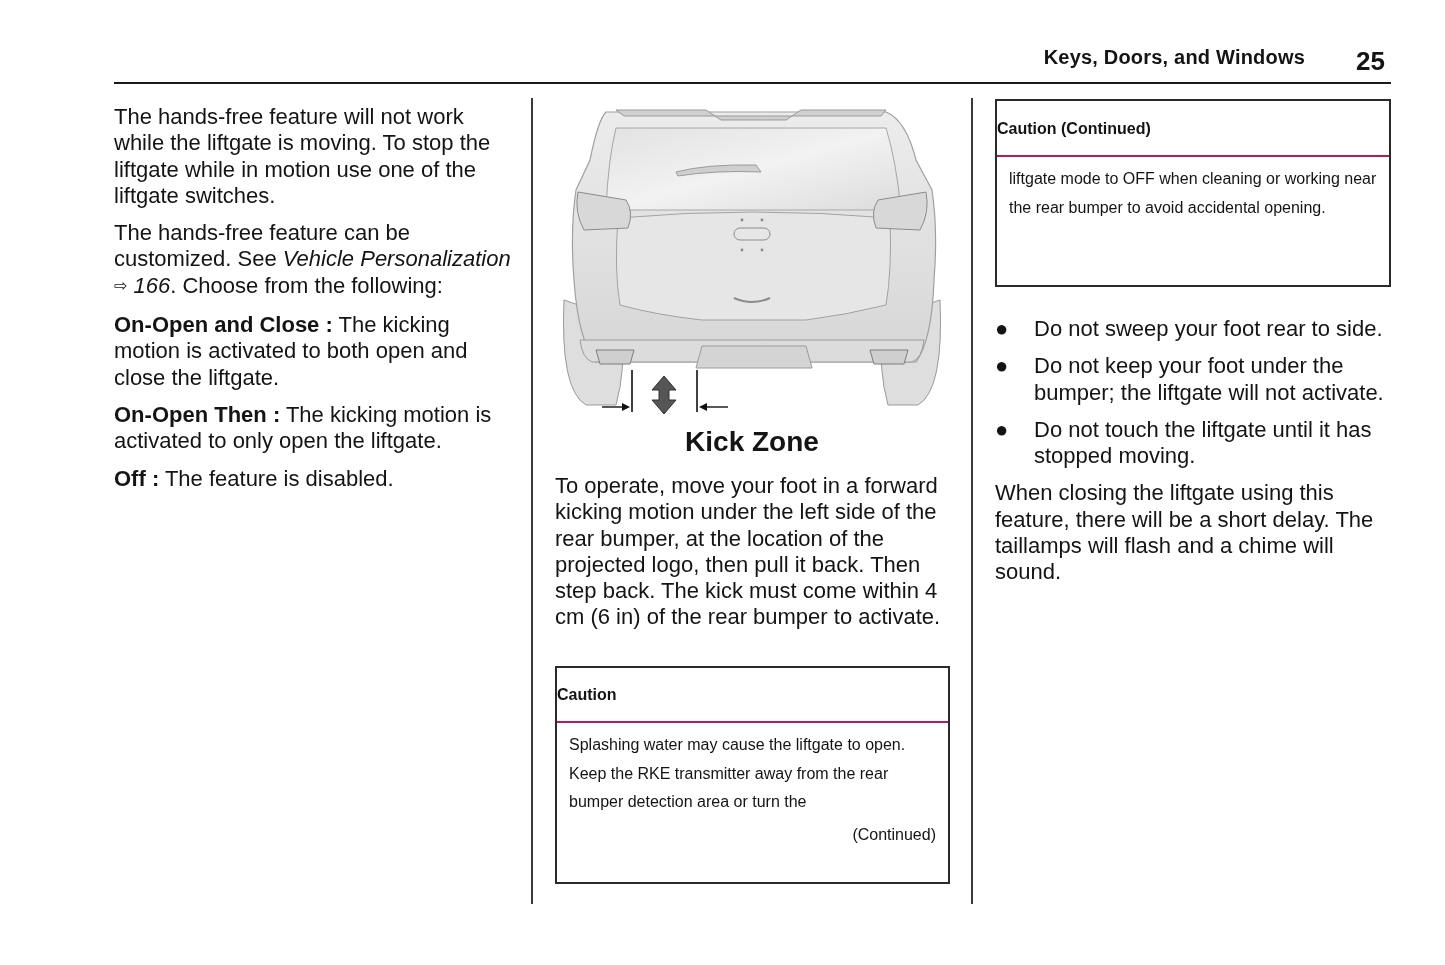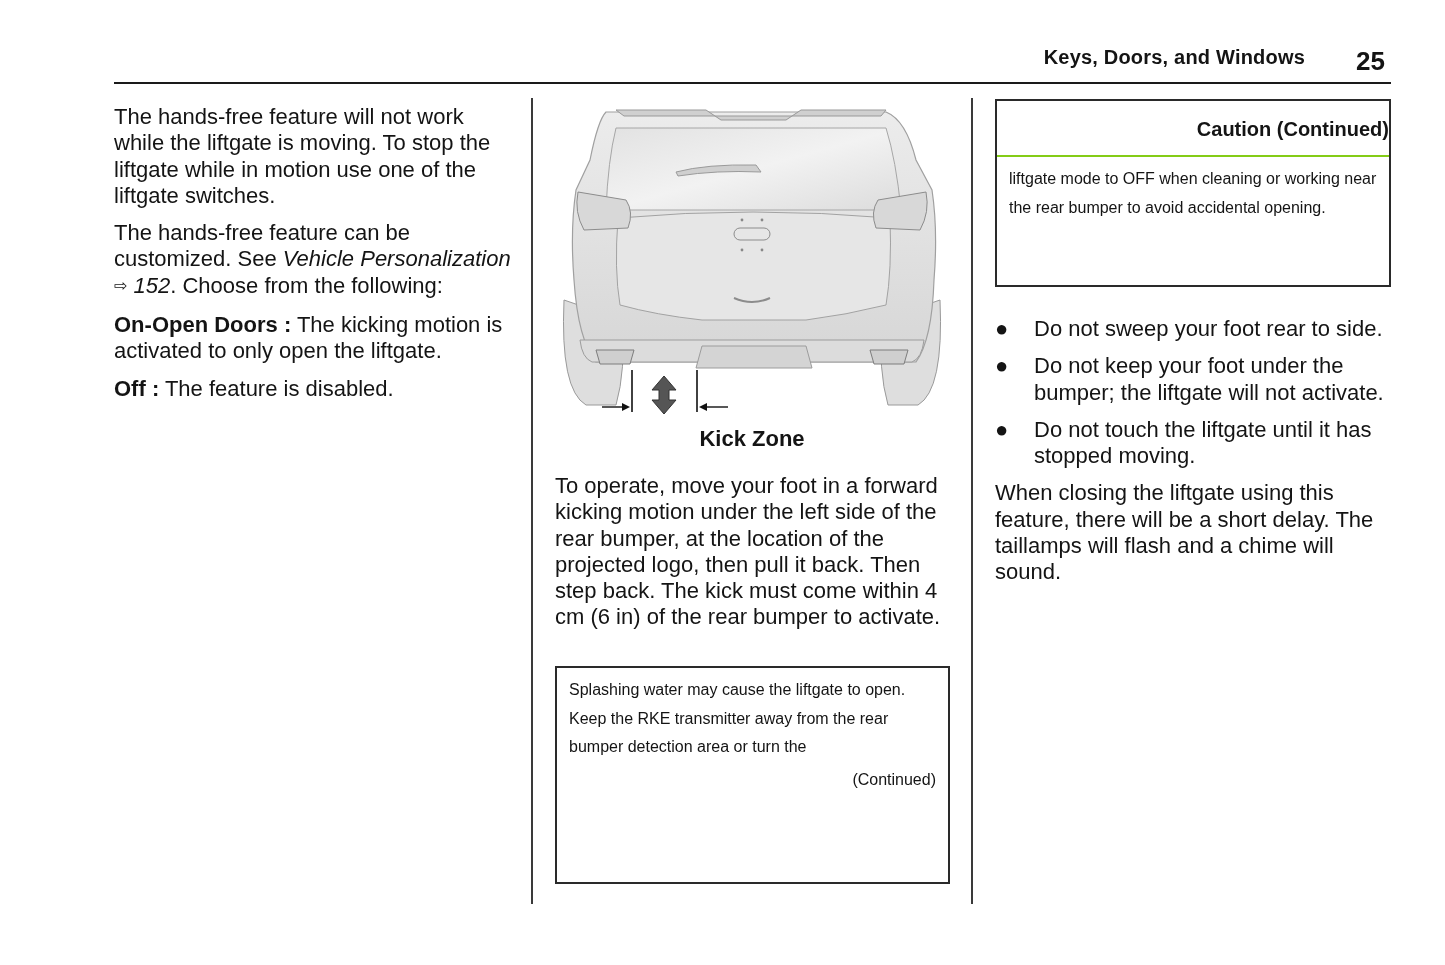--- a/index.html
+++ b/index.html
@@ -8,23 +8,23 @@
   .header-title { position: absolute; right: 140px; top: 46px; font-size: 20px; font-weight: bold; letter-spacing: 0.2px; }
   .header-page { position: absolute; left: 1356px; top: 46px; font-size: 26px; font-weight: bold; }
   .header-rule { position: absolute; left: 114px; top: 82px; width: 1277px; height: 2px; background: #1a1a1a; }
   .col-divider { position: absolute; width: 2px; background: #3a3a3a; }
   .col { position: absolute; font-size: 22px; line-height: 26.3px; }
   .col p { margin: 8px 0 11px 0; }
   .b { font-weight: bold; }
   .i { font-style: italic; }
   .xref { font-size: 16px; font-style: normal; position: relative; top: -2px; }
   .figure { position: absolute; left: 556px; top: 100px; width: 392px; height: 320px; }
-  .caption { position: absolute; left: 556px; top: 426px; width: 392px; text-align: center; font-size: 22px; font-weight: bold; }
+  .caption { position: absolute; left: 556px; top: 426px; width: 392px; text-align: center; font-size: 28px; font-weight: bold; }
   .caution { position: absolute; border: 2px solid #2a2a2a; box-sizing: border-box; }
-  .caution-head { border-bottom: 2px solid #84cc16; text-align: right; font-weight: bold; font-size: 20px; }
+  .caution-head { border-bottom: 2px solid #be185d; text-align: left; font-weight: bold; font-size: 16px; }
   .caution-body { font-size: 16px; line-height: 28.5px; padding: 8px 12px 6px 12px; }
   .cont { text-align: right; padding-top: 4px; }
   ul.bullets { list-style: none; margin: 0; padding: 0; }
   ul.bullets li { position: relative; padding-left: 39px; margin-bottom: 11px; }
   ul.bullets li .dot { position: absolute; left: 0; top: 0; font-size: 22px; }
 </style>
 </head>
 <body>
 
 <div class="header-title">Keys, Doors, and Windows</div>
@@ -32,23 +32,24 @@
 <div class="header-rule"></div>
 
 <div class="col-divider" style="left:531px; top:98px; height:806px;"></div>
 <div class="col-divider" style="left:971px; top:98px; height:806px;"></div>
 
 <div class="col" style="left:114px; top:96px; width:405px;">
   <p>The hands-free feature will not work while the liftgate is moving. To stop the liftgate while in motion use one of the liftgate switches.</p>
   <p>
     <span>The hands-free feature can be customized. See </span><span class="i">Vehicle Personalization</span>
     <span class="xref">⇨</span>
-    <span class="i">152</span><span>. Choose from the following:</span>
+    <span class="i">166</span><span>. Choose from the following:</span>
   </p>
-  <p><span class="b">On-Open Doors :</span><span> The kicking motion is activated to only open the liftgate.</span></p>
+  <p><span class="b">On-Open and Close :</span><span> The kicking motion is activated to both open and close the liftgate.</span></p>
+  <p><span class="b">On-Open Then :</span><span> The kicking motion is activated to only open the liftgate.</span></p>
   <p><span class="b">Off :</span><span> The feature is disabled.</span></p>
 </div>
 
 <div class="figure">
   <svg width="392" height="320" viewBox="0 0 392 320" aria-label="Rear view of vehicle showing kick zone under left side of rear bumper">
     <defs>
       <linearGradient id="body" x1="0" y1="0" x2="0" y2="1">
         <stop offset="0" stop-color="#ececec"></stop>
         <stop offset="1" stop-color="#d6d6d6"></stop>
       </linearGradient>
@@ -98,20 +99,21 @@
     <path d="M108 276 L120 290 L113 290 L113 300 L120 300 L108 314 L96 300 L103 300 L103 290 L96 290 Z" fill="#555" stroke="#333" stroke-width="1"></path>
   </svg>
 </div>
 <div class="caption">Kick Zone</div>
 
 <div class="col" style="left:555px; top:465px; width:400px;">
   <p>To operate, move your foot in a forward kicking motion under the left side of the rear bumper, at the location of the projected logo, then pull it back. Then step back. The kick must come within 4 cm (6 in) of the rear bumper to activate.</p>
 </div>
 
 <div class="caution" style="left:555px; top:666px; width:395px; height:218px;">
+  <div class="caution-head" style="height:53px; line-height:53px;">Caution</div>
   <div class="caution-body">
     <div>Splashing water may cause the liftgate to open. Keep the RKE transmitter away from the rear bumper detection area or turn the</div>
     <div class="cont">(Continued)</div>
   </div>
 </div>
 
 <div class="caution" style="left:995px; top:99px; width:396px; height:188px;">
   <div class="caution-head" style="height:54px; line-height:56px;">Caution  (Continued)</div>
   <div class="caution-body" style="padding-top:8px;">liftgate mode to OFF when cleaning or working near the rear bumper to avoid accidental opening.</div>
 </div>

